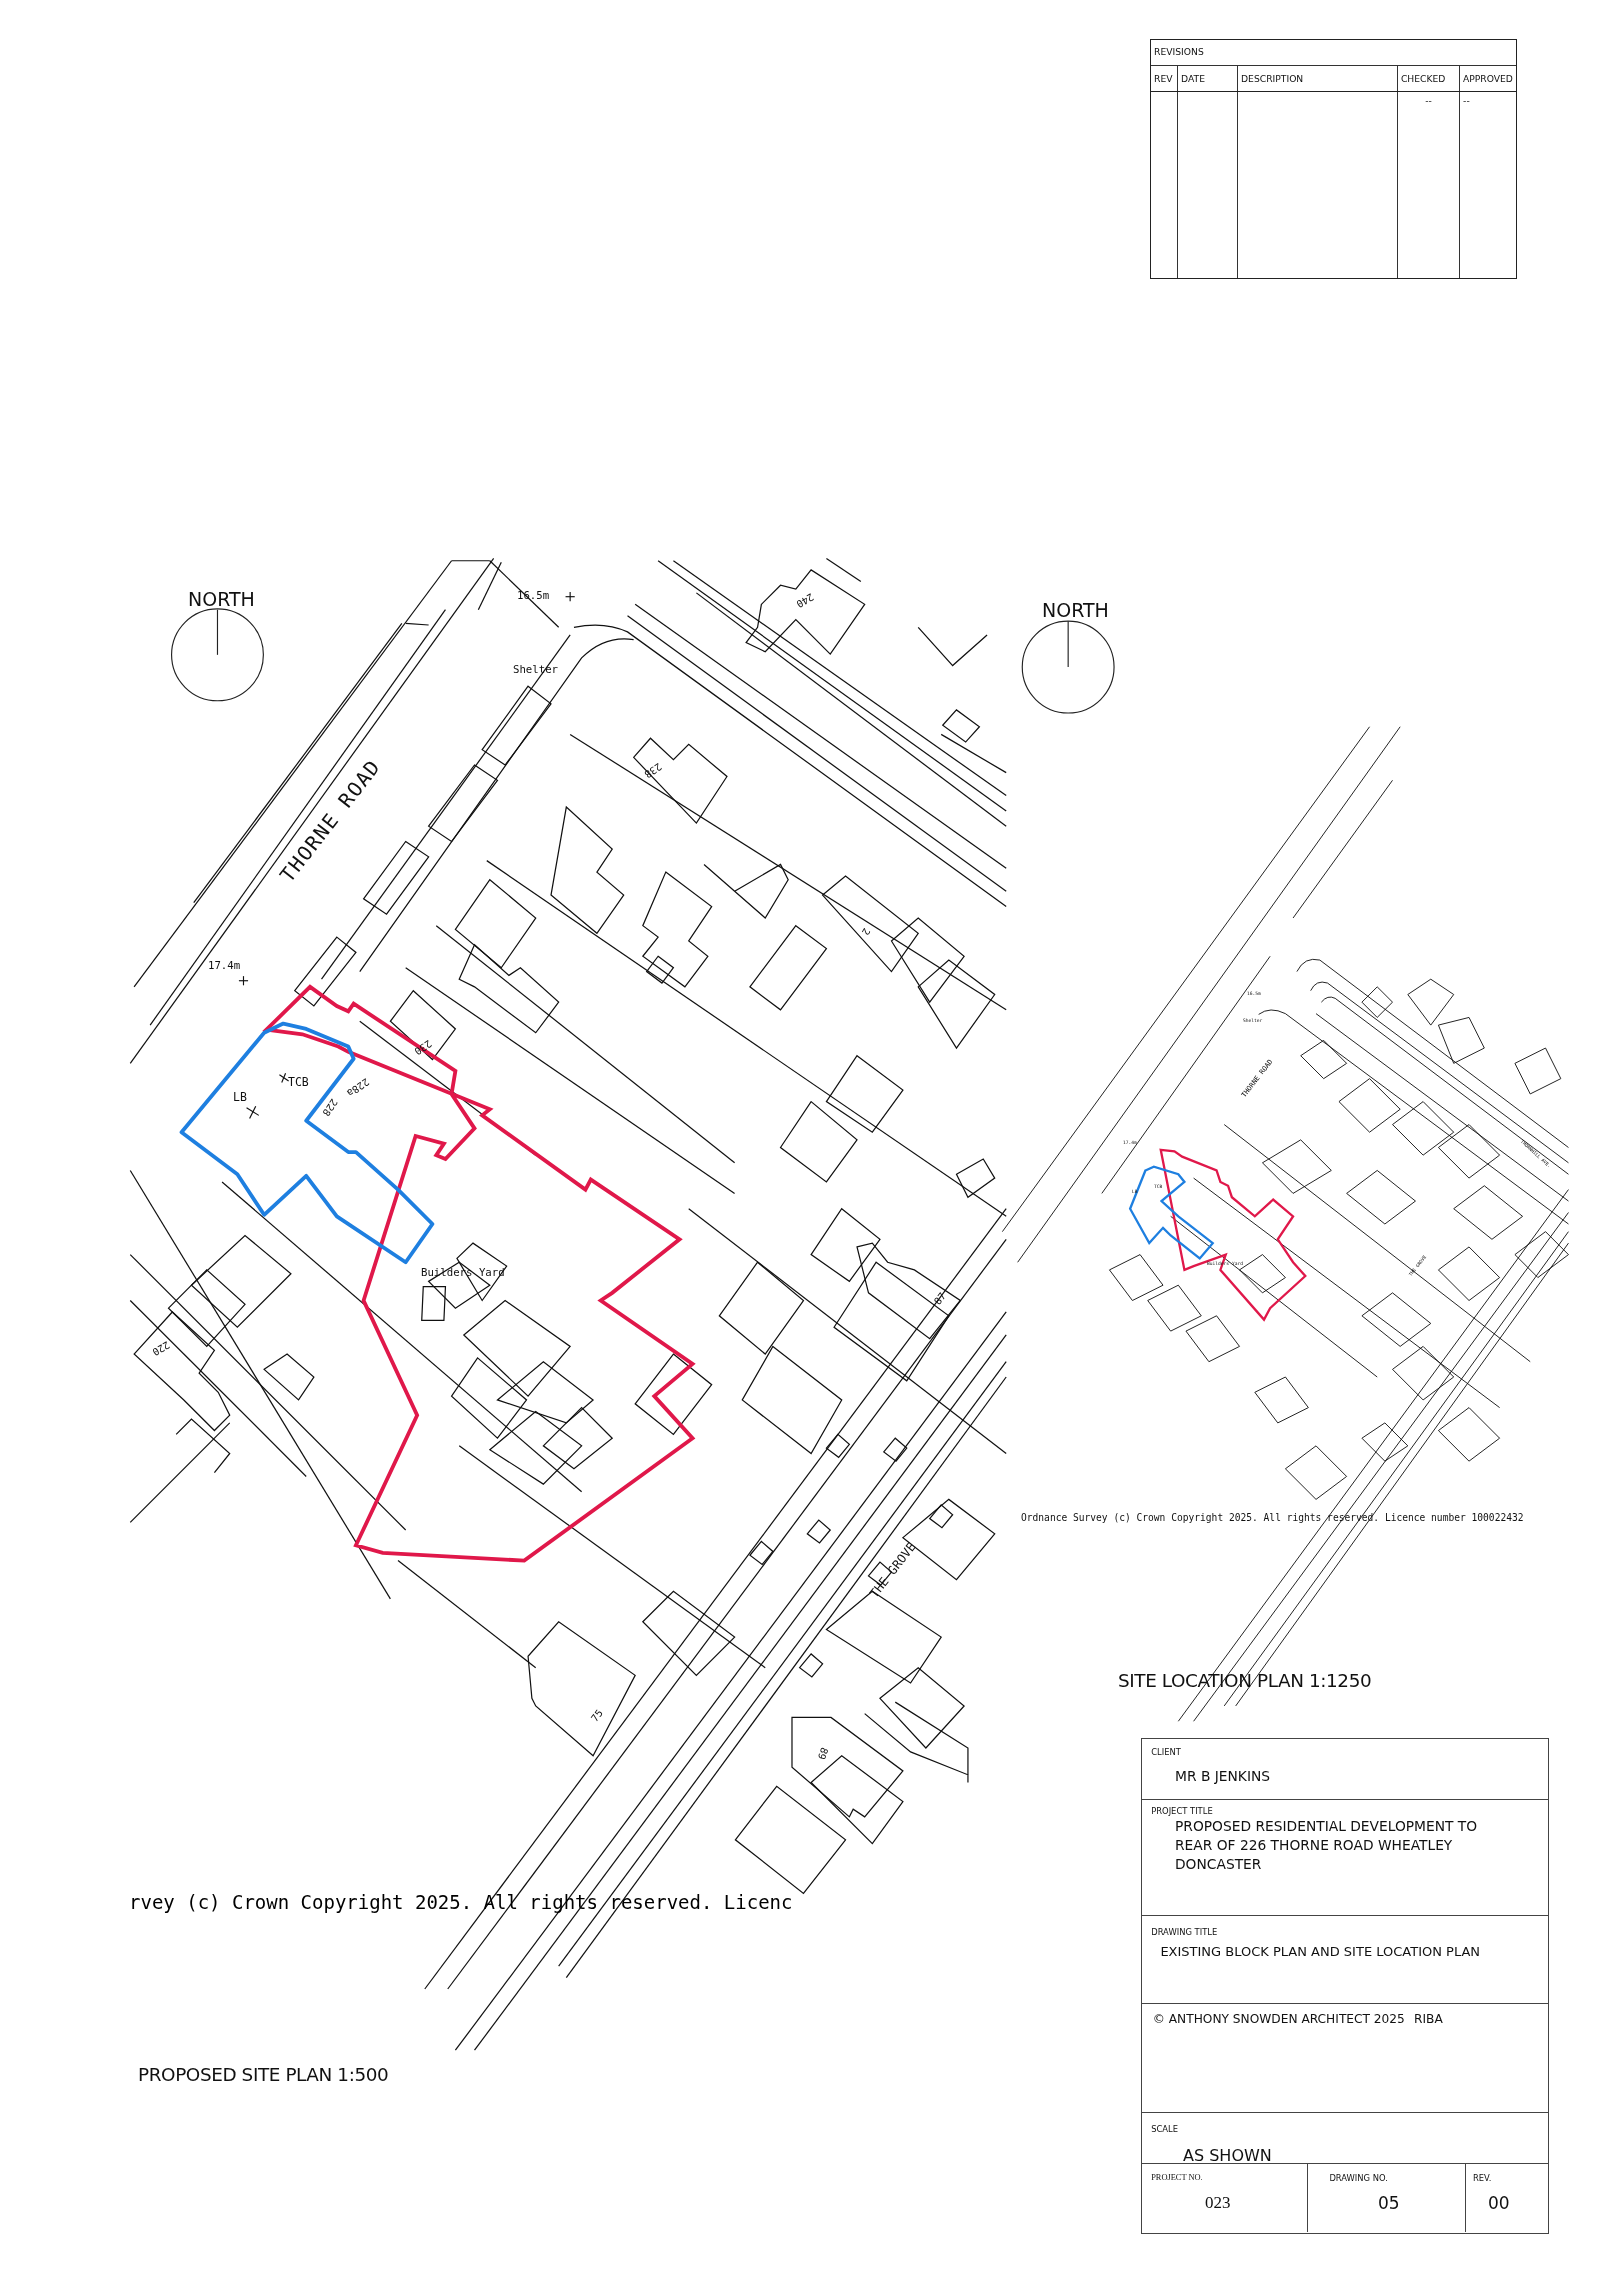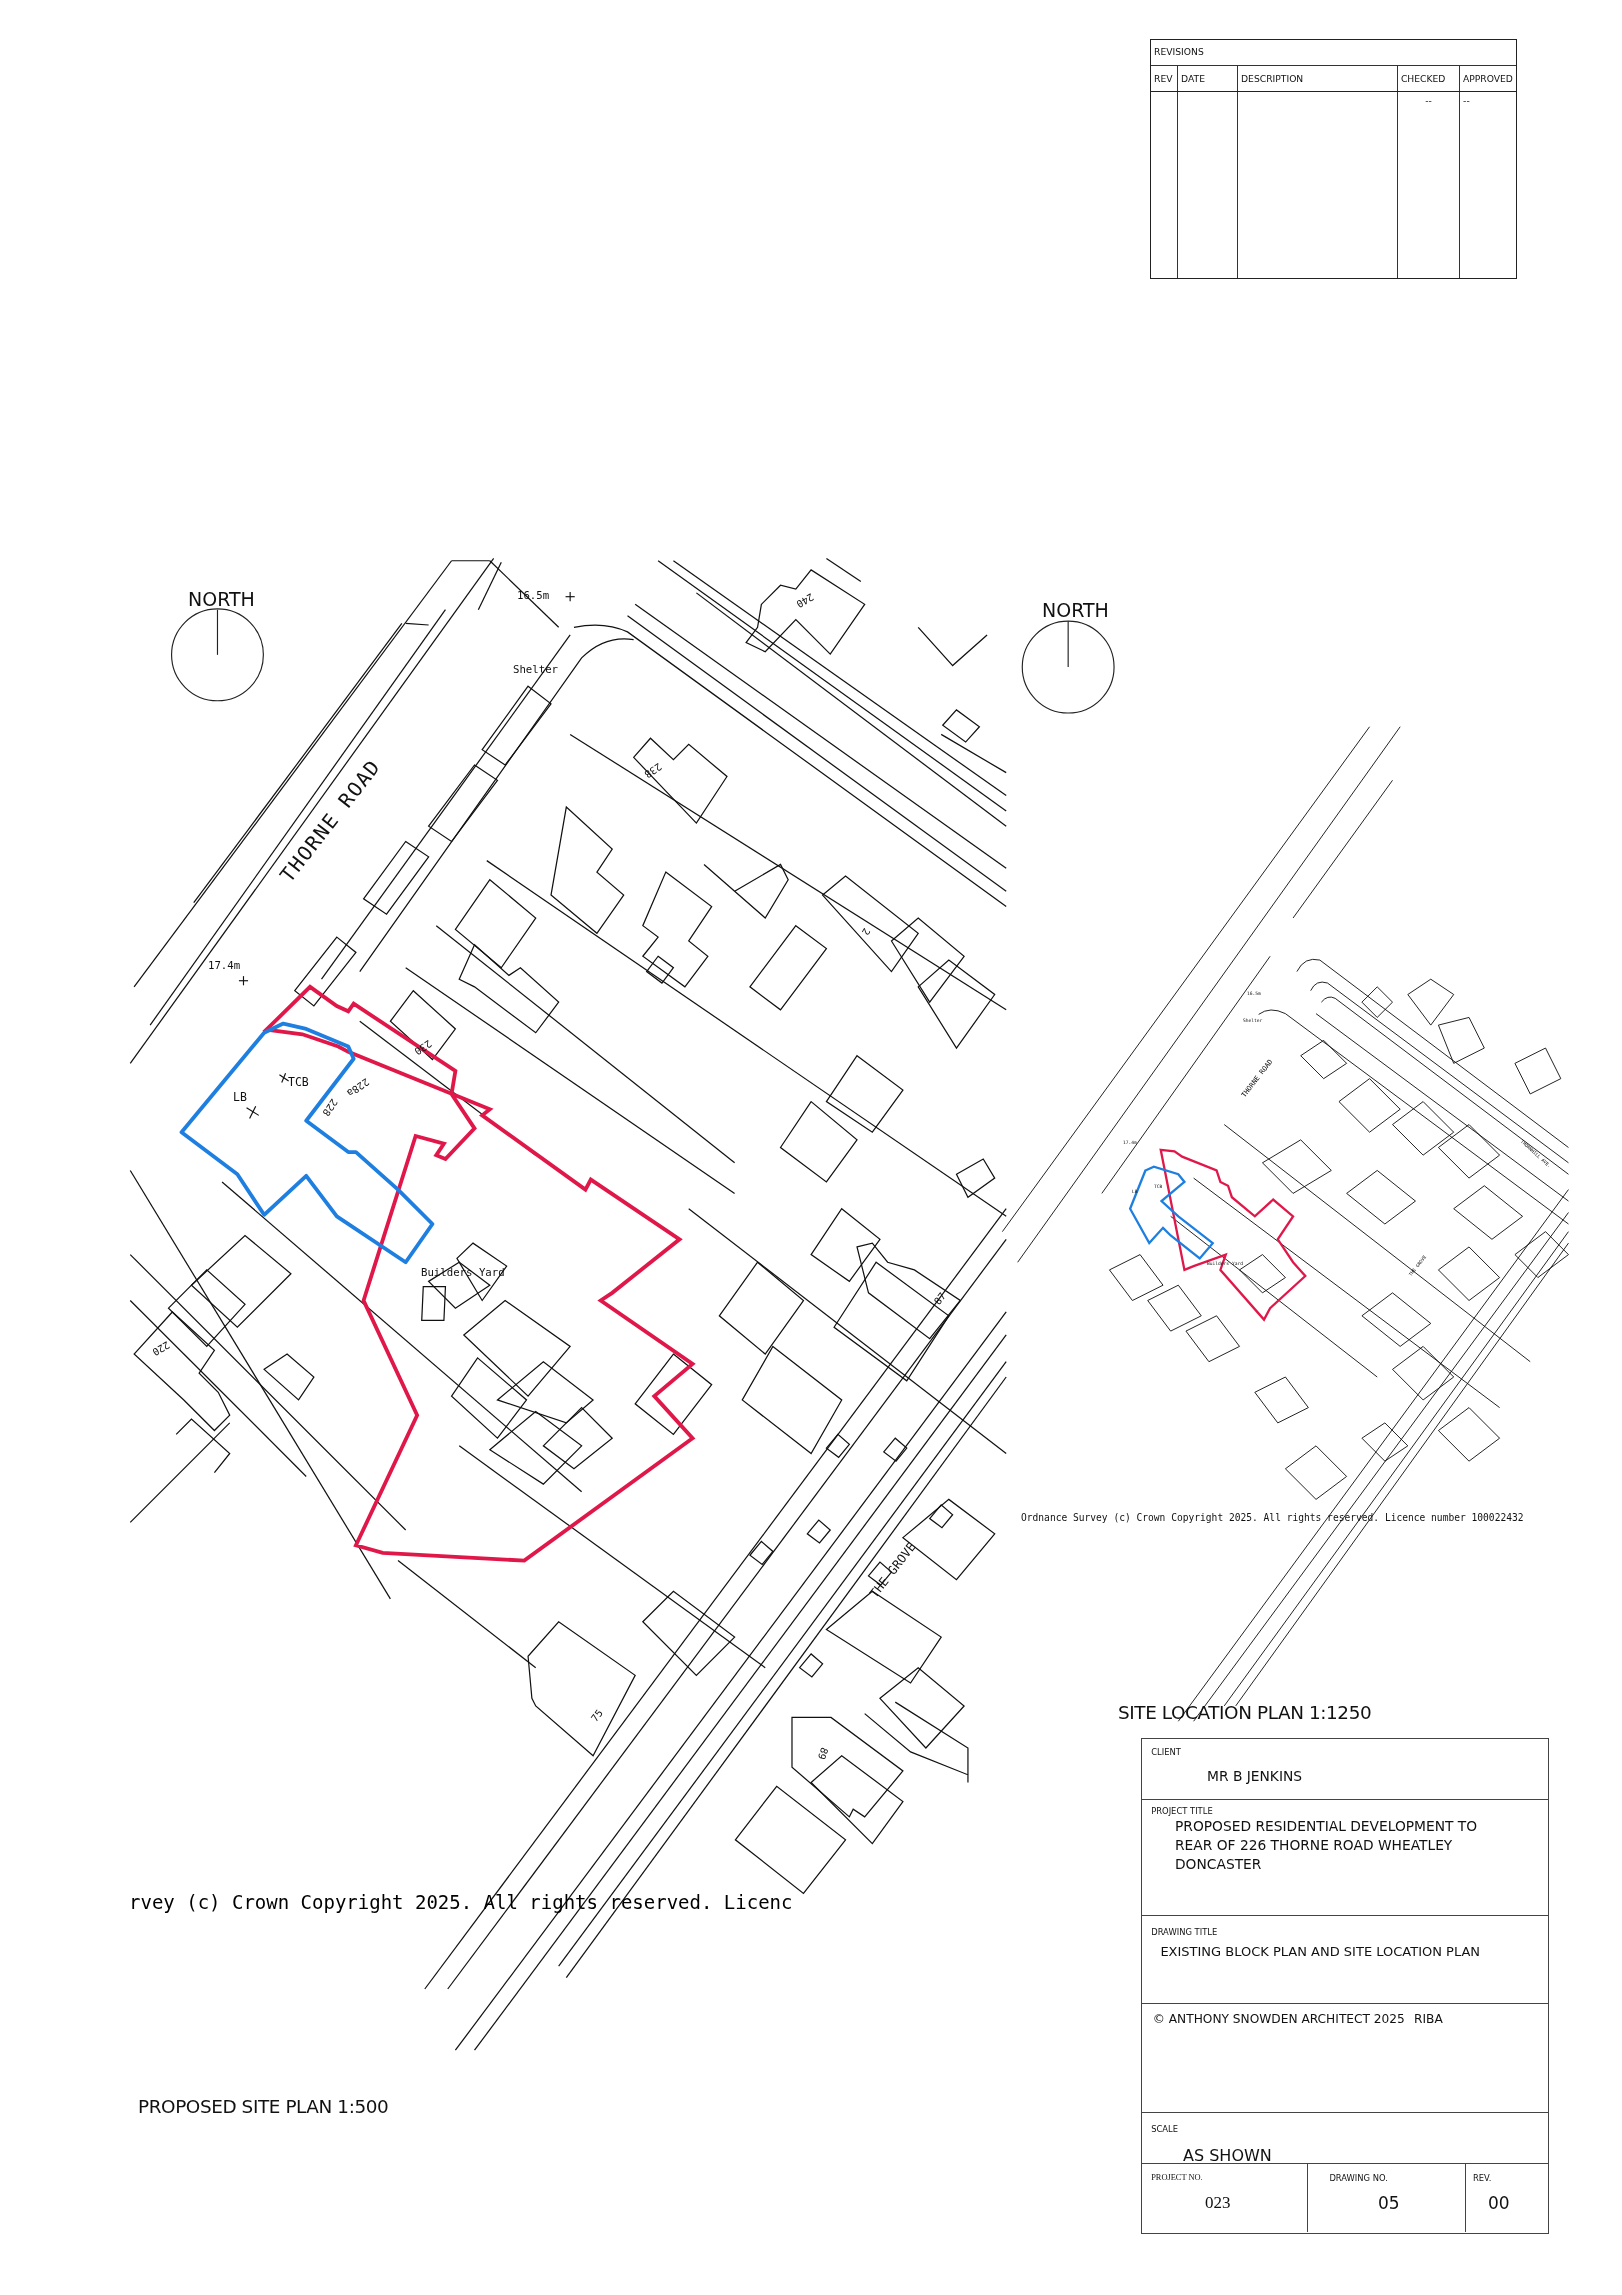--- a/index.html
+++ b/index.html
@@ -17,21 +17,21 @@
   .dash-l { line-height:17px !important; }
   
   #titleblock { left:1141px; top:1738px; width:408px; height:496px; border:1.5px solid #444; box-sizing:border-box; }
   .tb-sec { border-bottom:1.1px solid #444; box-sizing:border-box; position:relative; }
   .tb-label { font-size:8.4px; position:absolute; left:9.2px; top:7.7px; }
   .tb-value { font-size:14.5px; position:absolute; }
   .tb-row { display:flex; height:96px; }
   .tb-cell { position:relative; border-right:1.1px solid #444; box-sizing:border-box; }
   .tb-cell:last-child { border-right:none; }
   
-  .big-label { font-size:18.4px; font-family:"DejaVu Sans", sans-serif; letter-spacing:-0.4px;margin-top:32px; }
+  .big-label { font-size:18.4px; font-family:"DejaVu Sans", sans-serif; letter-spacing:-0.4px; }
   .north-label { font-size:19px; }
   .mono { font-family:"DejaVu Sans Mono", monospace; }
 </style>
 </head>
 <body>
 
 <div id="revisions" class="abs">
   <div class="title-row">REVISIONS</div>
   <div class="head-row">
     <div class="c w-rev">REV</div>
@@ -271,21 +271,21 @@
 <div class="abs mono" style="left:1243px;top:1018px;font-size:4.6px;">Shelter</div>
 <div class="abs mono" style="left:1207px;top:1261px;font-size:4.6px;">Builders Yard</div>
 <div class="abs mono" style="left:1132px;top:1189px;font-size:4.6px;">LB</div>
 <div class="abs mono" style="left:1154px;top:1184px;font-size:4.6px;">TCB</div>
 <div class="abs mono" style="left:1021px;top:1512px;font-size:9.6px;white-space:nowrap;">Ordnance Survey (c) Crown Copyright 2025. All rights reserved. Licence number 100022432</div>
 <div class="abs big-label" style="left:1118px;top:1670px;">SITE LOCATION PLAN  1:1250</div>
 
 <div id="titleblock" class="abs">
   <div class="tb-sec" style="height:61px;">
     <span class="tb-label">CLIENT</span>
-    <span class="tb-value" style="left:33px;top:29px;font-size:13.8px;margin-left:32px;">MR B JENKINS</span>
+    <span class="tb-value" style="left:33px;top:29px;font-size:13.8px;">MR B JENKINS</span>
   </div>
   <div class="tb-sec" style="height:116px;">
     <span class="tb-label" style="top:6.1px;">PROJECT TITLE</span>
     <div class="tb-value" style="left:33px;top:17px;font-size:13.8px;line-height:19px;">
       <div>PROPOSED RESIDENTIAL DEVELOPMENT TO</div>
       <div>REAR OF 226  THORNE ROAD WHEATLEY</div>
       <div>DONCASTER</div>
     </div>
   </div>
   <div class="tb-sec" style="height:88px;">

